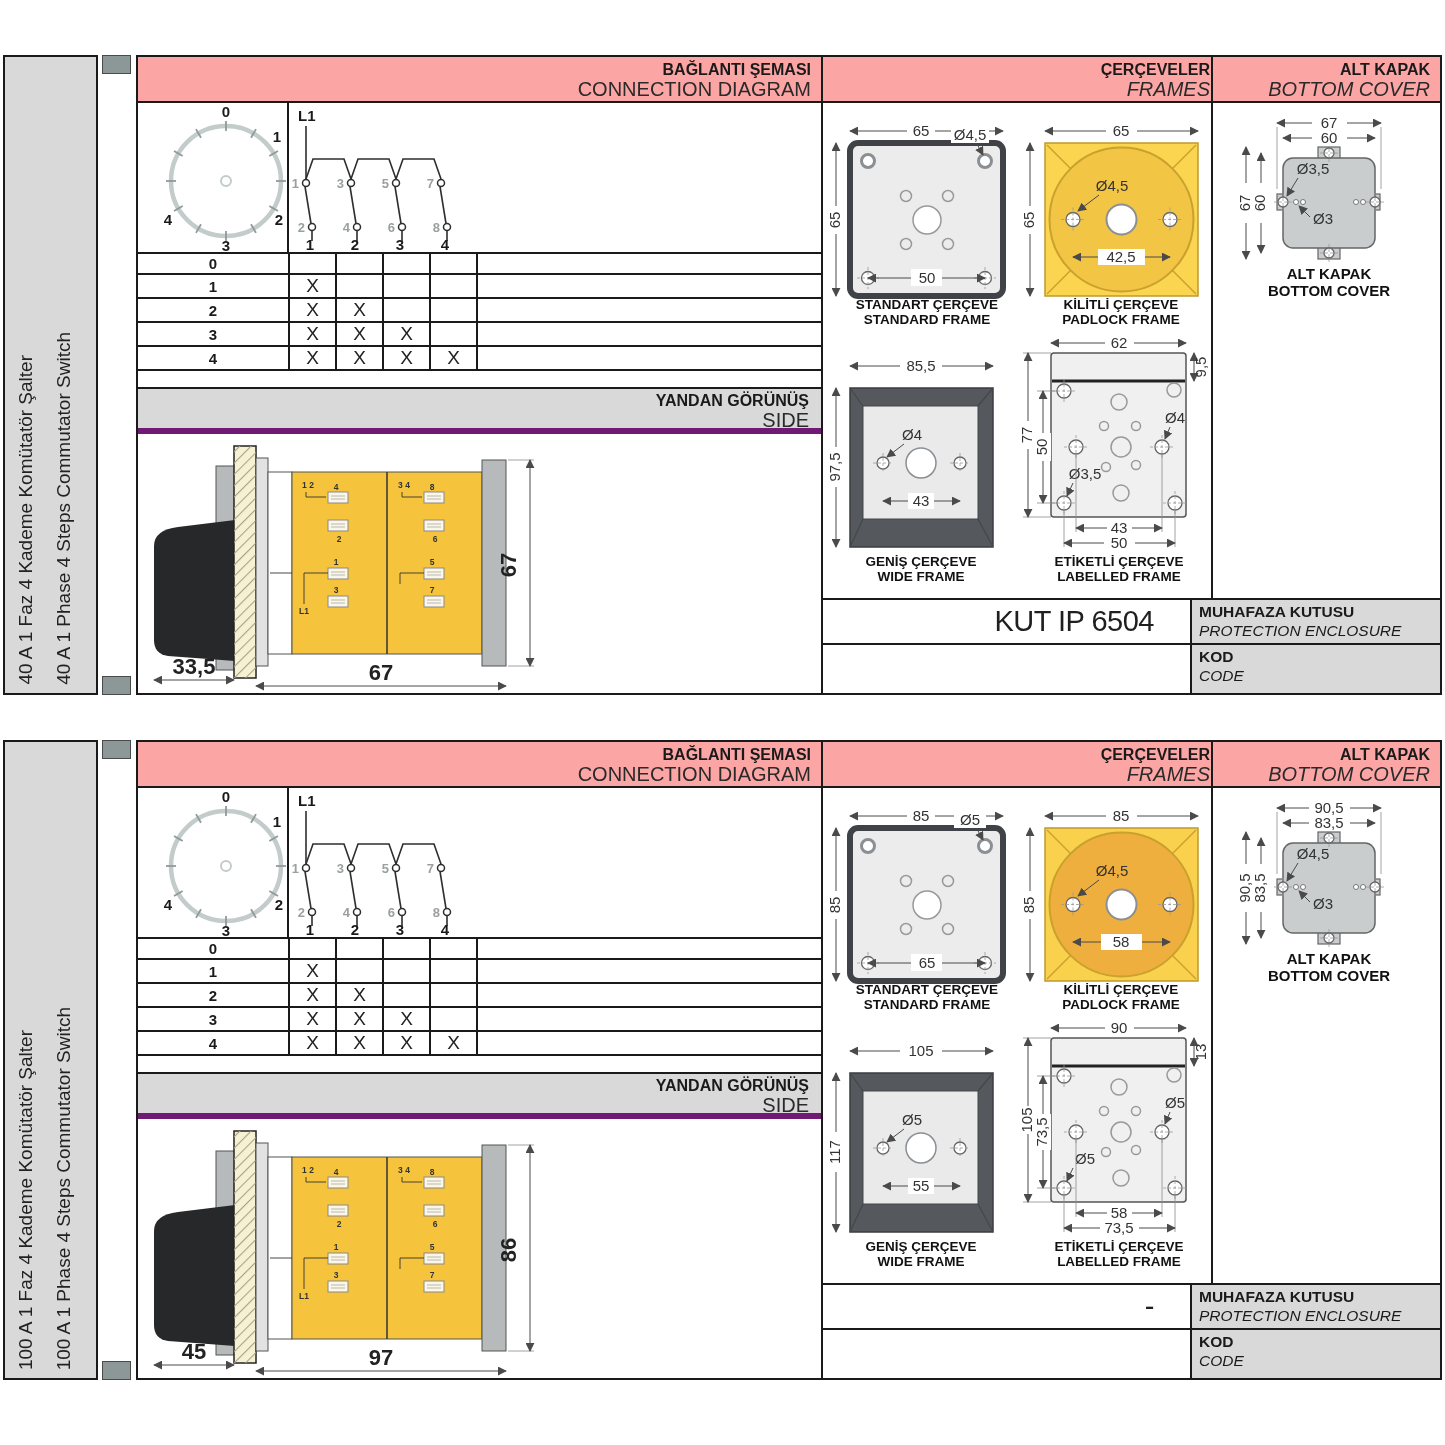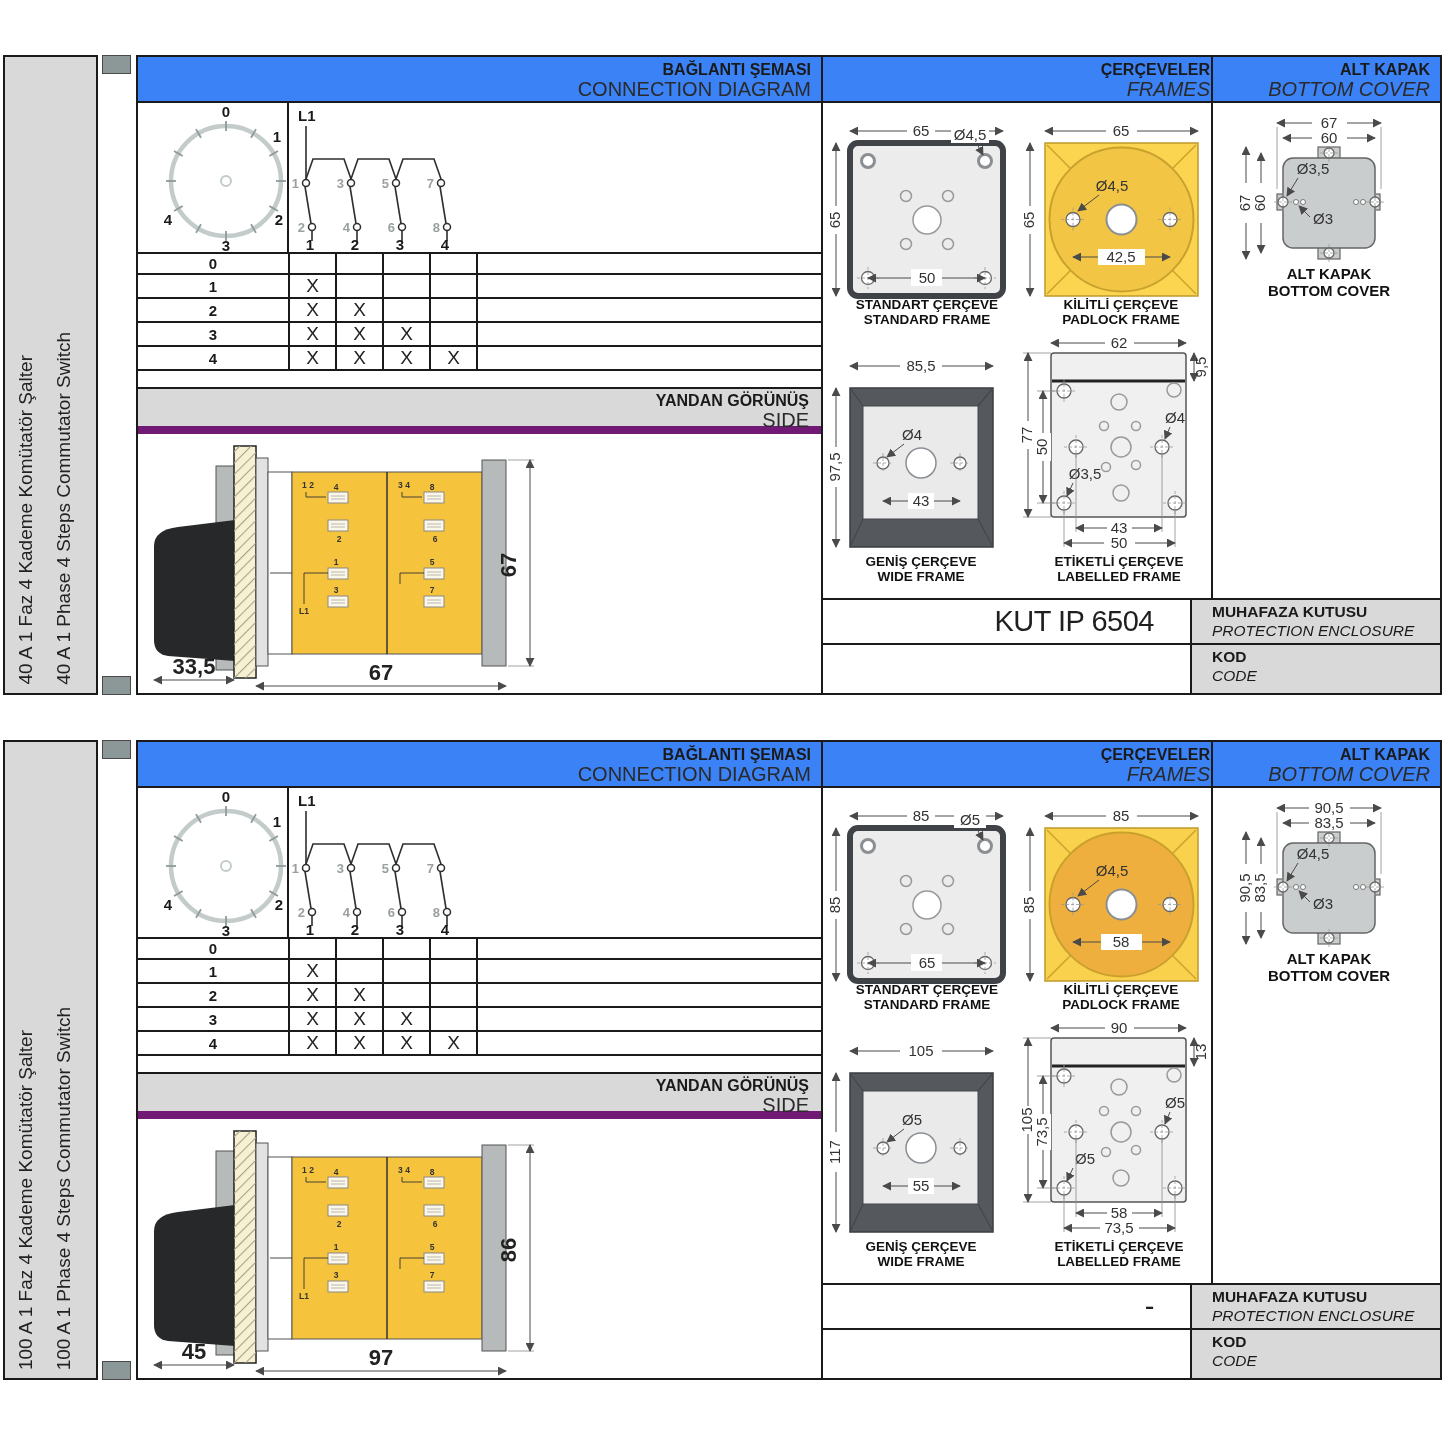--- a/index.html
+++ b/index.html
@@ -10,54 +10,54 @@
            border:2px solid #1a1a1a;box-sizing:border-box}
   .vt{position:absolute;bottom:8px;writing-mode:vertical-rl;transform:rotate(180deg);
       font-size:19px;white-space:nowrap;color:#222}
   .vt1{left:10px}.vt2{left:48px}
   .strip{position:absolute;left:95px;top:0;width:38px;height:640px}
   .blk{position:absolute;left:4px;width:29px;height:19px;background:#8c9898;
        border:1px solid #4a4a4a;box-sizing:border-box}
   .bt{top:0}.bb{bottom:0}
   .main{position:absolute;left:133px;top:0;width:1306px;height:640px;background:#fff;
         border:2px solid #1a1a1a;box-sizing:border-box}
-  .hdr{position:absolute;top:0;height:46px;background:#3b82f6;border-bottom:2px solid #1a1a1a;
+  .hdr{position:absolute;top:0;height:46px;background:#fca5a5;border-bottom:2px solid #1a1a1a;
        box-sizing:border-box;text-align:right;padding:3px 10px 0 0}
   .hdr .t1,.band .t1{font-weight:bold;font-size:16px;line-height:20px}
   .hdr .t2,.band .t2{font-size:20px;line-height:19px;color:#2a2a2a}
   .it{font-style:italic}
   .hdr-conn{left:0;width:683px}
   .hdr-frames{left:685px;width:397px}
   .hdr-cover{left:1075px;width:227px}
   .dv{position:absolute;top:0;width:2px;background:#1a1a1a}
   .dv1{left:683px;height:636px}
   .dv2{left:1073px;height:541px}
   .diagram{position:absolute;left:0;top:46px;width:683px;height:149px}
   .xtab{position:absolute;left:0;top:195px;width:683px;border-collapse:collapse;table-layout:fixed}
   .xtab td{border-top:2px solid #1a1a1a;border-bottom:2px solid #1a1a1a;height:19px;padding:0;
            text-align:center;vertical-align:middle}
   .xtab td.lbl{width:150px;font-weight:bold;font-size:15px;border-right:2px solid #1a1a1a}
   .xtab td.m{width:45px;border-right:2px solid #1a1a1a;font-size:19px;color:#222}
   .xtab td.rest{border-right:0}
   .band{position:absolute;left:0;top:330px;width:683px;height:47px;background:#d9d9d9;
-        border-top:2px solid #1a1a1a;border-bottom:8px solid #701a75;box-sizing:border-box;
+        border-top:2px solid #1a1a1a;border-bottom:6px solid #701a75;box-sizing:border-box;
         text-align:right;padding:2px 12px 0 0}
   .sideview{position:absolute;left:0;top:377px;width:683px;height:259px}
   .framesvg{position:absolute;left:685px;top:46px;width:388px;height:495px}
   .coversvg{position:absolute;left:1075px;top:46px;width:227px;height:495px}
   .rows{position:absolute;left:685px;top:541px;width:617px;height:95px;
         border-top:2px solid #1a1a1a;box-sizing:border-box}
   .r{position:relative;width:100%}
   .r1{height:45px;border-bottom:2px solid #1a1a1a;box-sizing:border-box}
   .r2{height:48px}
   .val{position:absolute;left:0;top:0;bottom:0;width:341px;display:flex;align-items:center;
        justify-content:flex-end;padding-right:10px;box-sizing:border-box;font-size:29px;
        letter-spacing:-0.5px;color:#1f1f1f}
   .lab{position:absolute;left:367px;right:0;top:0;bottom:0;background:#d9d9d9;
-       border-left:2px solid #1a1a1a;box-sizing:border-box;padding:2px 0 0 20px}
+       border-left:2px solid #1a1a1a;box-sizing:border-box;padding:2px 0 0 7px}
   .lab .t1{font-weight:bold;font-size:15.5px;line-height:19px}
   .lab .t2{font-size:15.5px;line-height:19px}
   svg text{font-family:"Liberation Sans",sans-serif}
   .w{stroke:#2e2e2e;stroke-width:1.6;fill:none}
   .thk{stroke:#1a1a1a;stroke-width:2}
   .cc{fill:#fff;stroke:#2e2e2e;stroke-width:1.5}
   .dialc{fill:none;stroke:#c3cbcb;stroke-width:4.5}
   .dialhub{fill:#fff;stroke:#c3cbcb;stroke-width:2}
   .tick{stroke:#8f9a9a;stroke-width:1.8}
   .dlb{font-size:15px;font-weight:bold;fill:#1a1a1a;text-anchor:middle}

